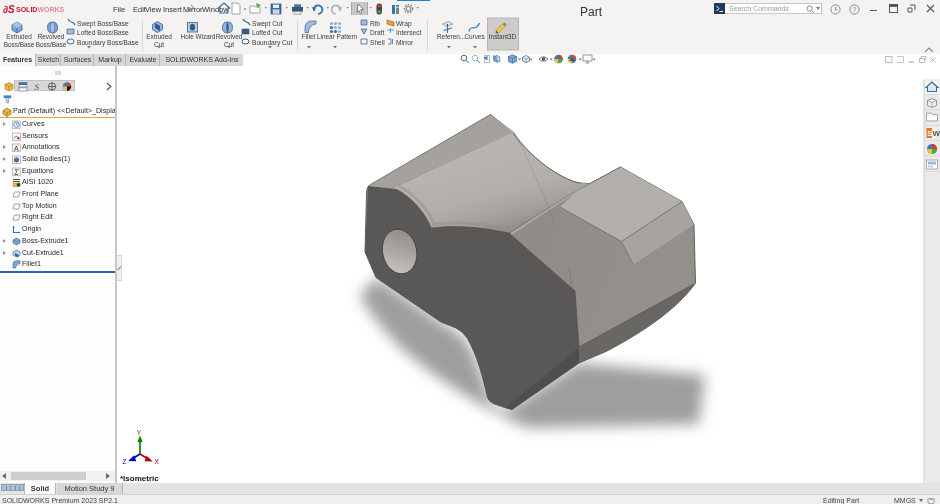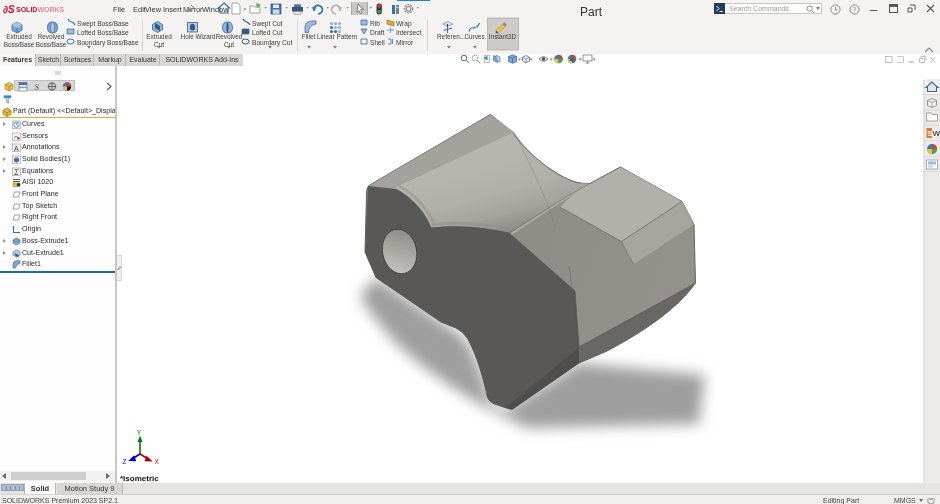--- a/index.html
+++ b/index.html
@@ -362,27 +362,27 @@
  <div class="trow" style="top:123px">
       <svg class="ticon" viewBox="0 0 9 9">
         <path d="M2.5 2 L8 2 L6.5 7 L1 7 Z" fill="none" stroke="#999" stroke-width="0.9"></path>
       </svg>
       <span class="txt">Front Plane</span>
     </div>
  <div class="trow" style="top:134.7px">
       <svg class="ticon" viewBox="0 0 9 9">
         <path d="M2.5 2 L8 2 L6.5 7 L1 7 Z" fill="none" stroke="#999" stroke-width="0.9"></path>
       </svg>
-      <span class="txt">Top Sketch</span>
+      <span class="txt">Top Motion</span>
     </div>
  <div class="trow" style="top:146.4px">
       <svg class="ticon" viewBox="0 0 9 9">
         <path d="M2.5 2 L8 2 L6.5 7 L1 7 Z" fill="none" stroke="#999" stroke-width="0.9"></path>
       </svg>
-      <span class="txt">Right Front</span>
+      <span class="txt">Right Edit</span>
     </div>
  <div class="trow" style="top:158.1px">
       <svg class="ticon" viewBox="0 0 9 9">
         <path d="M1.5 1 L1.5 7.5 L8 7.5" stroke="#2e75b6" stroke-width="1.1" fill="none"></path>
         <path d="M1.5 1 L0.5 3 L2.5 3 Z M8 7.5 L6 6.5 L6 8.5 Z" fill="#2e75b6"></path>
       </svg>
       <span class="txt">Origin</span>
     </div>
  <div class="trow" style="top:169.8px">
       <div class="ar"></div>

